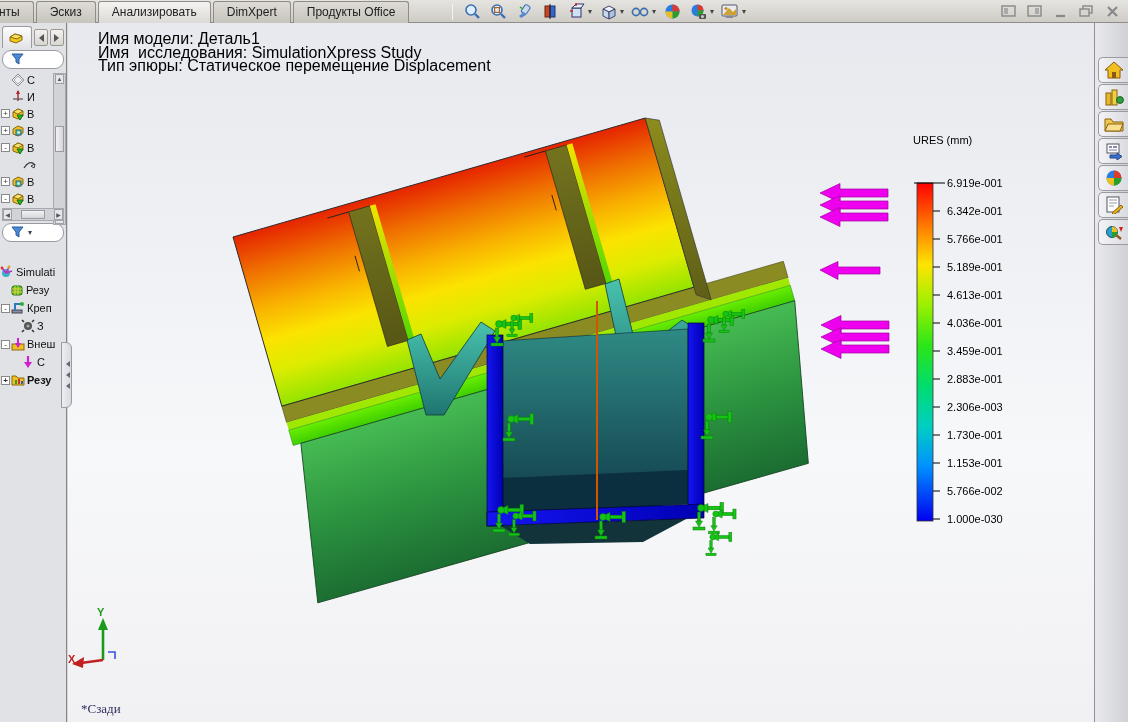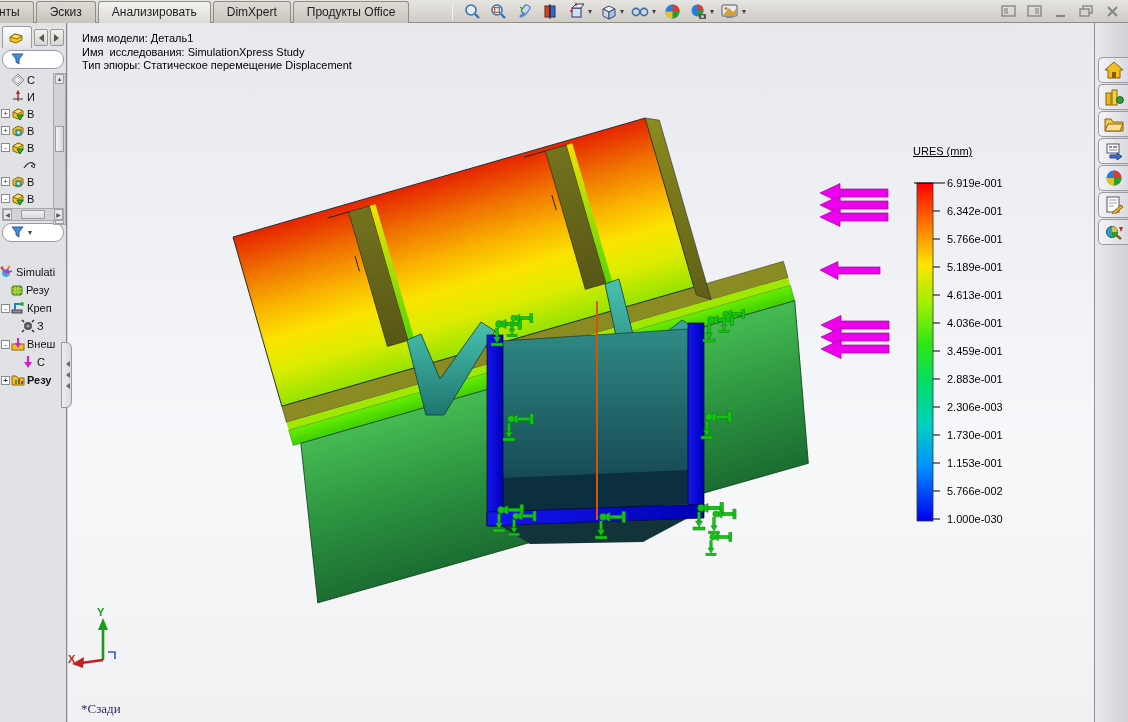--- a/index.html
+++ b/index.html
@@ -55,23 +55,23 @@
   .flyout { position:absolute; left:61px; top:342px; width:11px; height:66px;
     background:linear-gradient(90deg,#eceef2,#d8dade); border:1px solid #9a9aa2;
     border-radius:0 6px 6px 0; display:flex; flex-direction:column; justify-content:center;
     align-items:center; gap:5px; z-index:5; }
   .flyout .t { width:0; height:0; border:3px solid transparent; border-right:4px solid #667; }
 
   
   .graphics { position:absolute; left:68px; top:23px; width:1026px; height:699px;
     background:linear-gradient(180deg,#e7e9ee 0%,#eff0f4 30%,#f7f8fa 62%,#f1f1f4 100%); }
   .gfx { position:absolute; left:0; top:0; }
-  .anno { position:absolute; left:14px; top:9px; font-size:11px; color:#000; z-index:3; }
+  .anno { position:absolute; left:30px; top:9px; font-size:16px; color:#000; z-index:3; }
   .anno div { white-space:pre; line-height:13.5px; }
-  .legendtitle { position:absolute; left:845px; top:122px; font-size:11px; color:#000; z-index:3;text-decoration:underline; }
+  .legendtitle { position:absolute; left:845px; top:111px; font-size:11px; color:#000; z-index:3; }
   .legendlabels { position:absolute; left:879px; top:146px; z-index:3; }
   .legendlabels div { height:28px; line-height:28px; font-size:11px; color:#000; }
   .viewlabel { position:absolute; left:13px; top:678px; font-family:"Liberation Serif",serif;
     font-weight:normal; font-size:13px; color:#2e2e5e; z-index:3; }
   .triadlbl { position:absolute; z-index:3; font-size:11px; font-weight:bold; }
   .tx { left:0px; top:630px; color:#c22020; }
   .ty { left:29px; top:583px; color:#1b9a1b; }
 
   
   .taskpane { position:absolute; right:0; top:23px; width:34px; height:699px;

